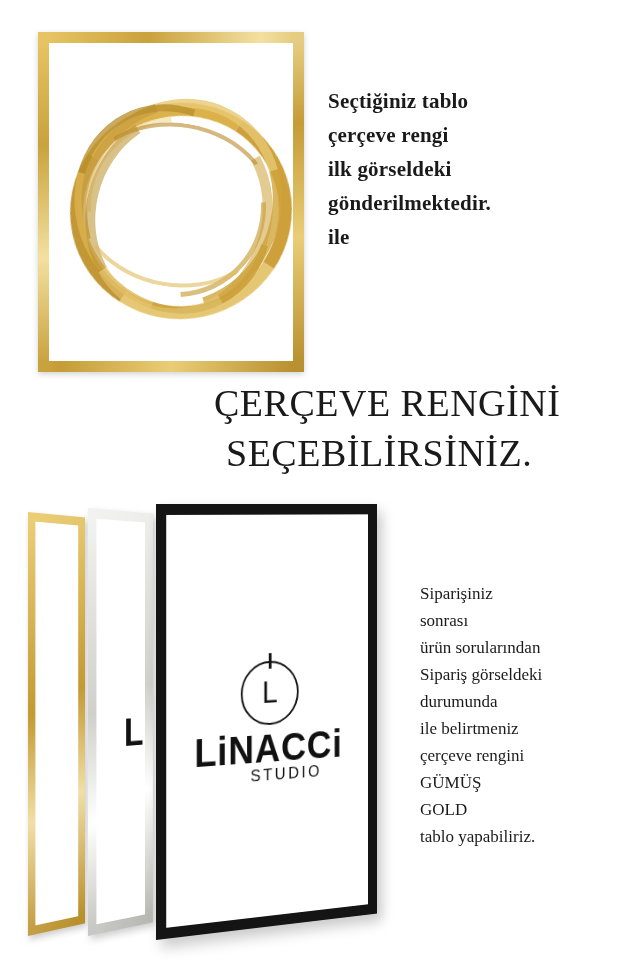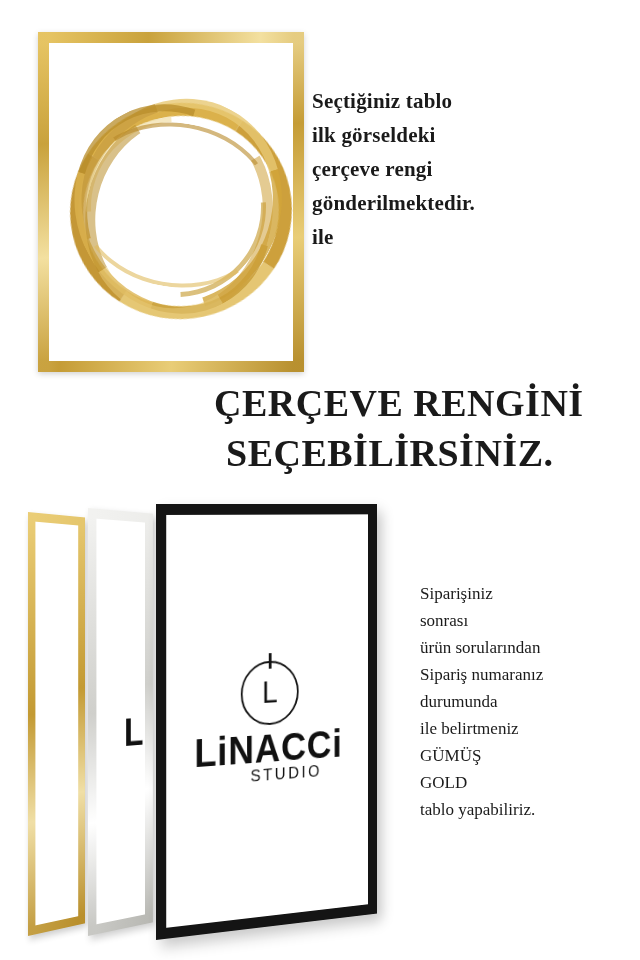--- a/index.html
+++ b/index.html
@@ -90,38 +90,38 @@
     left: 30px; top: 10px; width: 156px; height: 192px;
     border-width: 4px;
     border-color: transparent #b8892a transparent #e0bb5e;
     transform: rotate(-80deg);
     opacity: .6;
   }
 
   
   #top-text {
     position: absolute;
-    left: 312px;
+    left: 328px;
     top: 84px;
     width: 300px;
     font-size: 21px;
     font-weight: bold;
     line-height: 34px;
     letter-spacing: .2px;
   }
   #top-text div { white-space: nowrap; }
 
   
   #headline {
     position: absolute;
     left: 214px;
     top: 378px;
     width: 420px;
     font-size: 38px;
-    font-weight: bold;
+    font-weight: normal;
     line-height: 50px;
     letter-spacing: .5px;
   }
   #headline .l2 { margin-left: 12px; }
 
   
   #frames-stage {
     position: absolute;
     left: 0;
     top: 500px;
@@ -255,22 +255,22 @@
       <div class="ring r3"></div>
       <div class="ring r4"></div>
       <div class="ring r5"></div>
       <div class="ring r6"></div>
     </div>
   </div>
 </div>
 
 <div id="top-text">
   <div>Seçtiğiniz tablo</div>
+  <div>çerçeve rengi</div>
   <div>ilk görseldeki</div>
-  <div>çerçeve rengi</div>
   <div>gönderilmektedir.</div>
   <div>ile</div>
 </div>
 
 <div id="headline">
   <div class="l1">ÇERÇEVE RENGİNİ</div>
   <div class="l2">SEÇEBİLİRSİNİZ.</div>
 </div>
 
 <div id="frames-stage">
@@ -289,19 +289,20 @@
       <div id="logo-word">LiNACCi</div>
       <div id="logo-sub">STUDIO</div>
     </div>
   </div>
 </div>
 
 <div id="bottom-text">
   <div>Siparişiniz</div>
   <div>sonrası</div>
   <div>ürün sorularından</div>
-  <div>Sipariş numaranız</div>
+  <div>Sipariş görseldeki</div>
   <div>durumunda</div>
   <div>ile belirtmeniz</div>
+  <div>çerçeve rengini</div>
   <div>GÜMÜŞ</div>
   <div>GOLD</div>
   <div>tablo yapabiliriz.</div>
 </div>
 
 </body></html>

